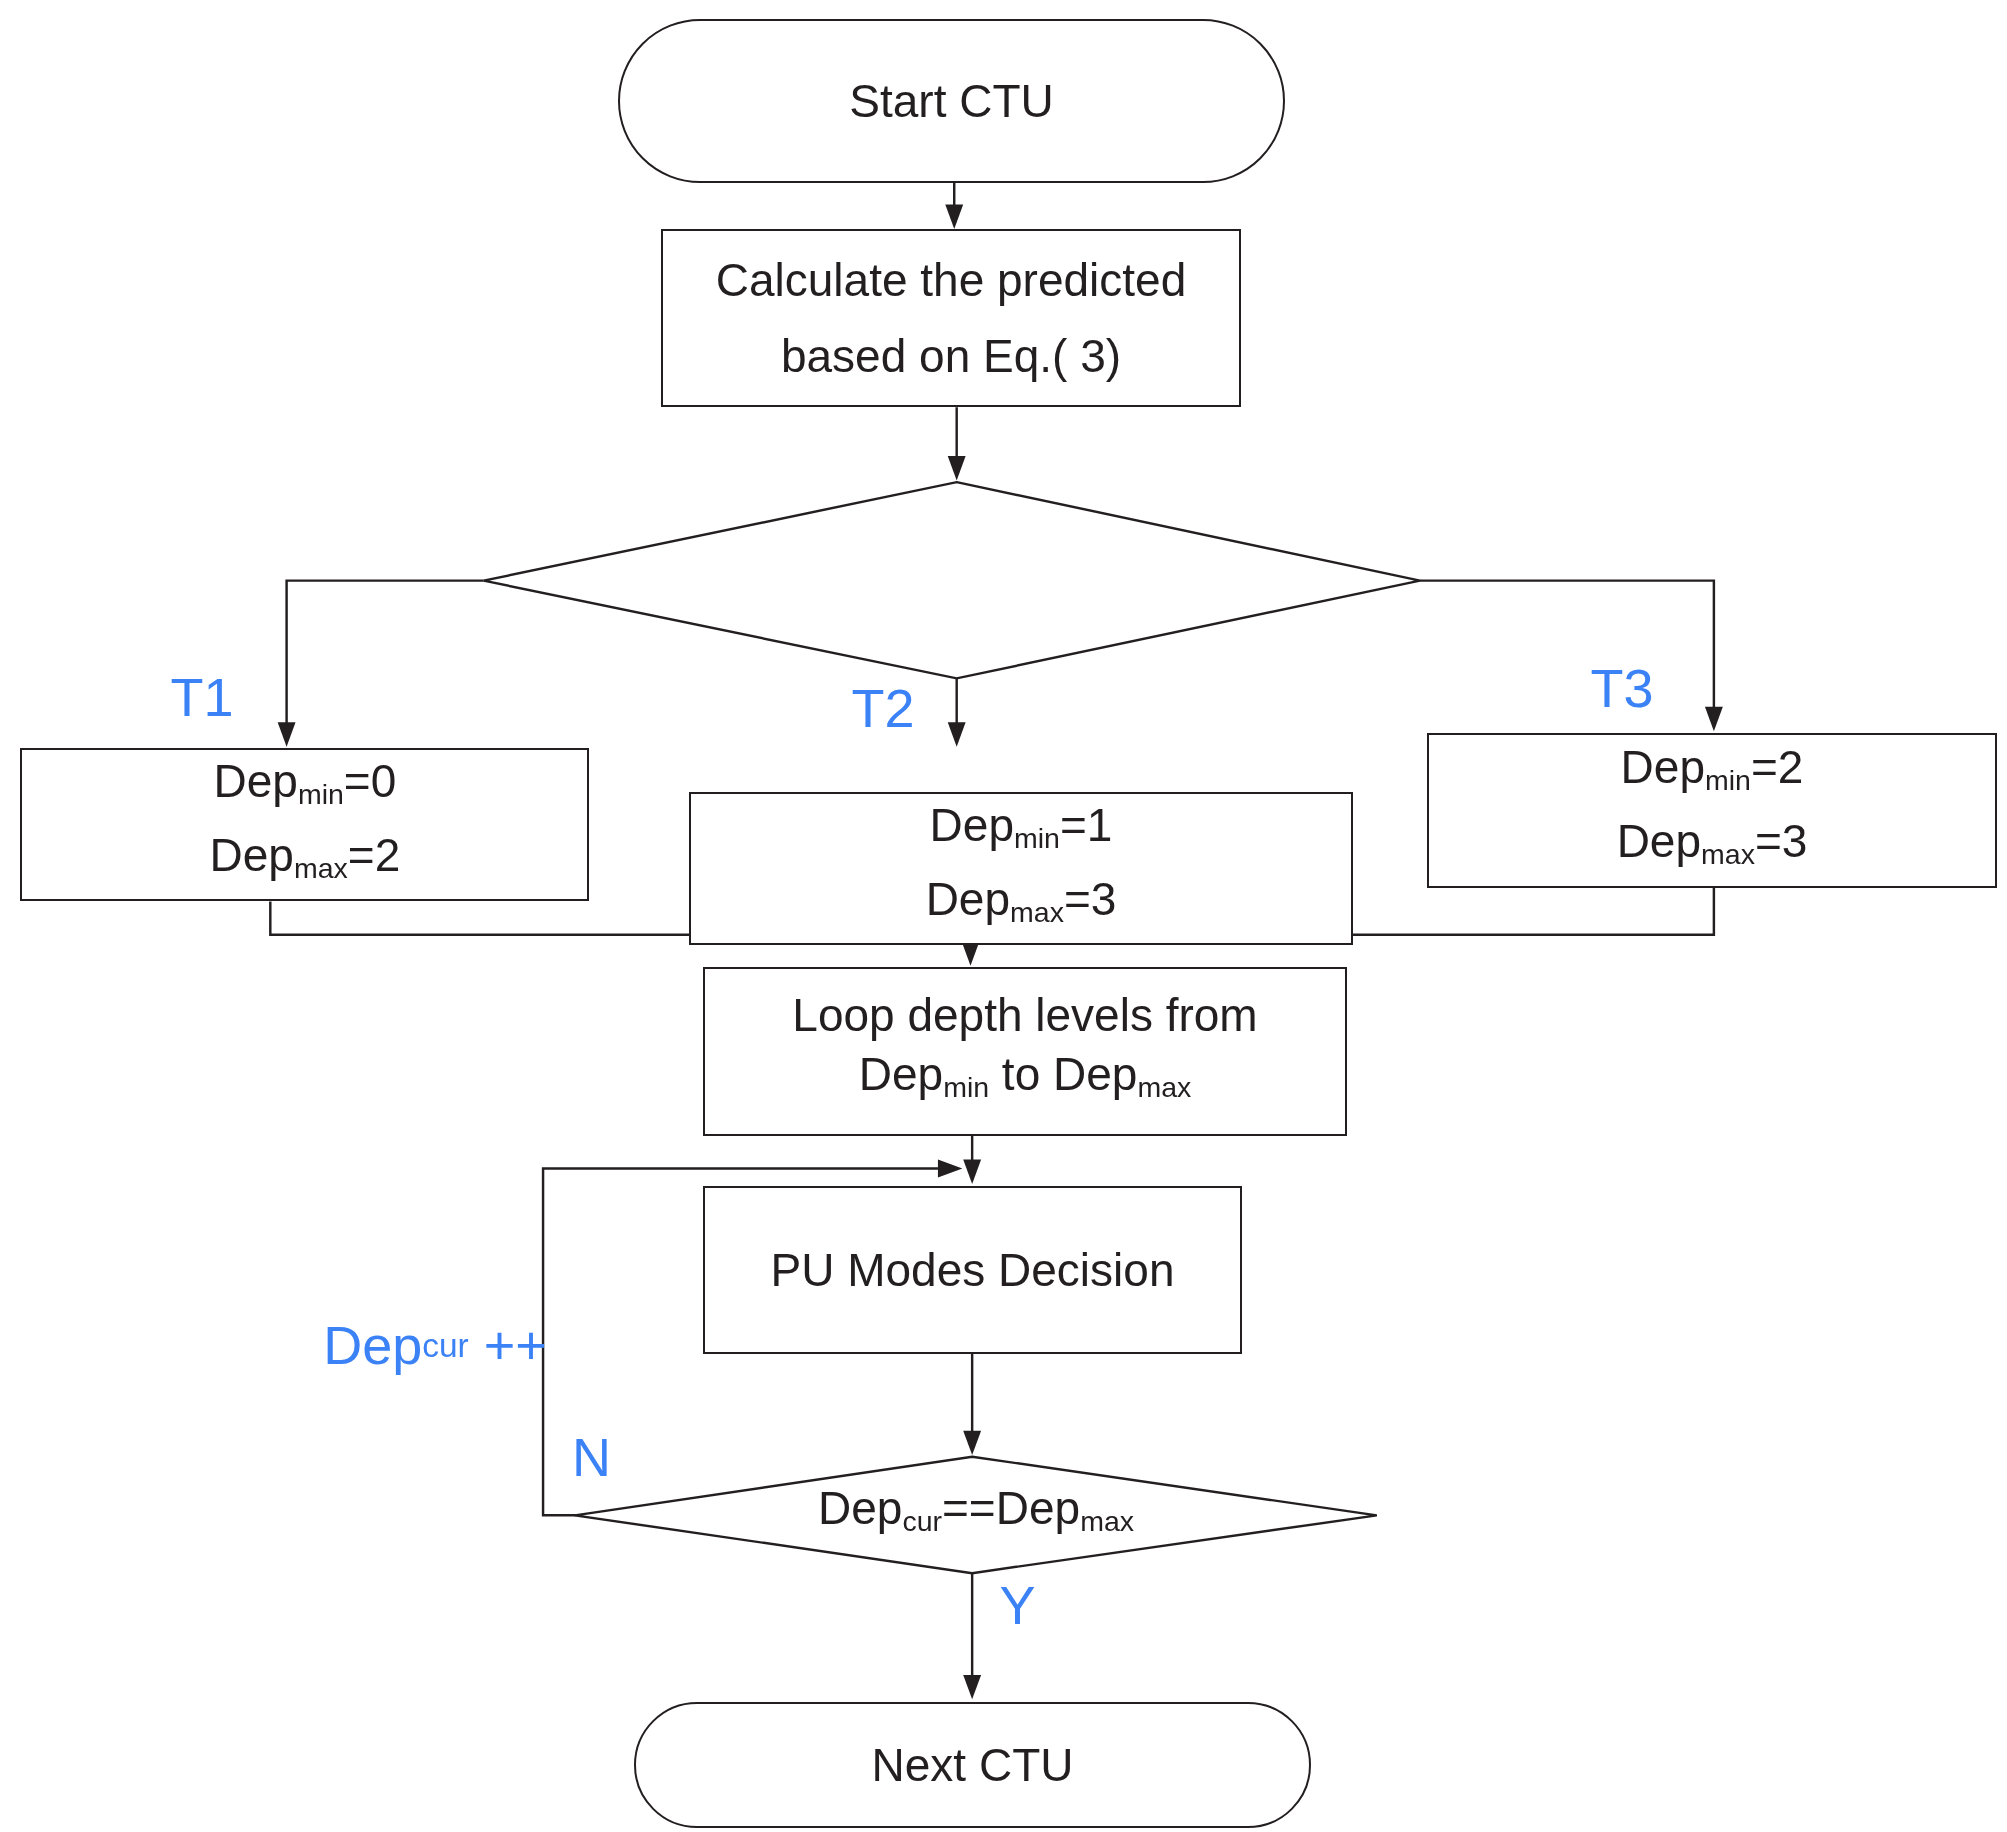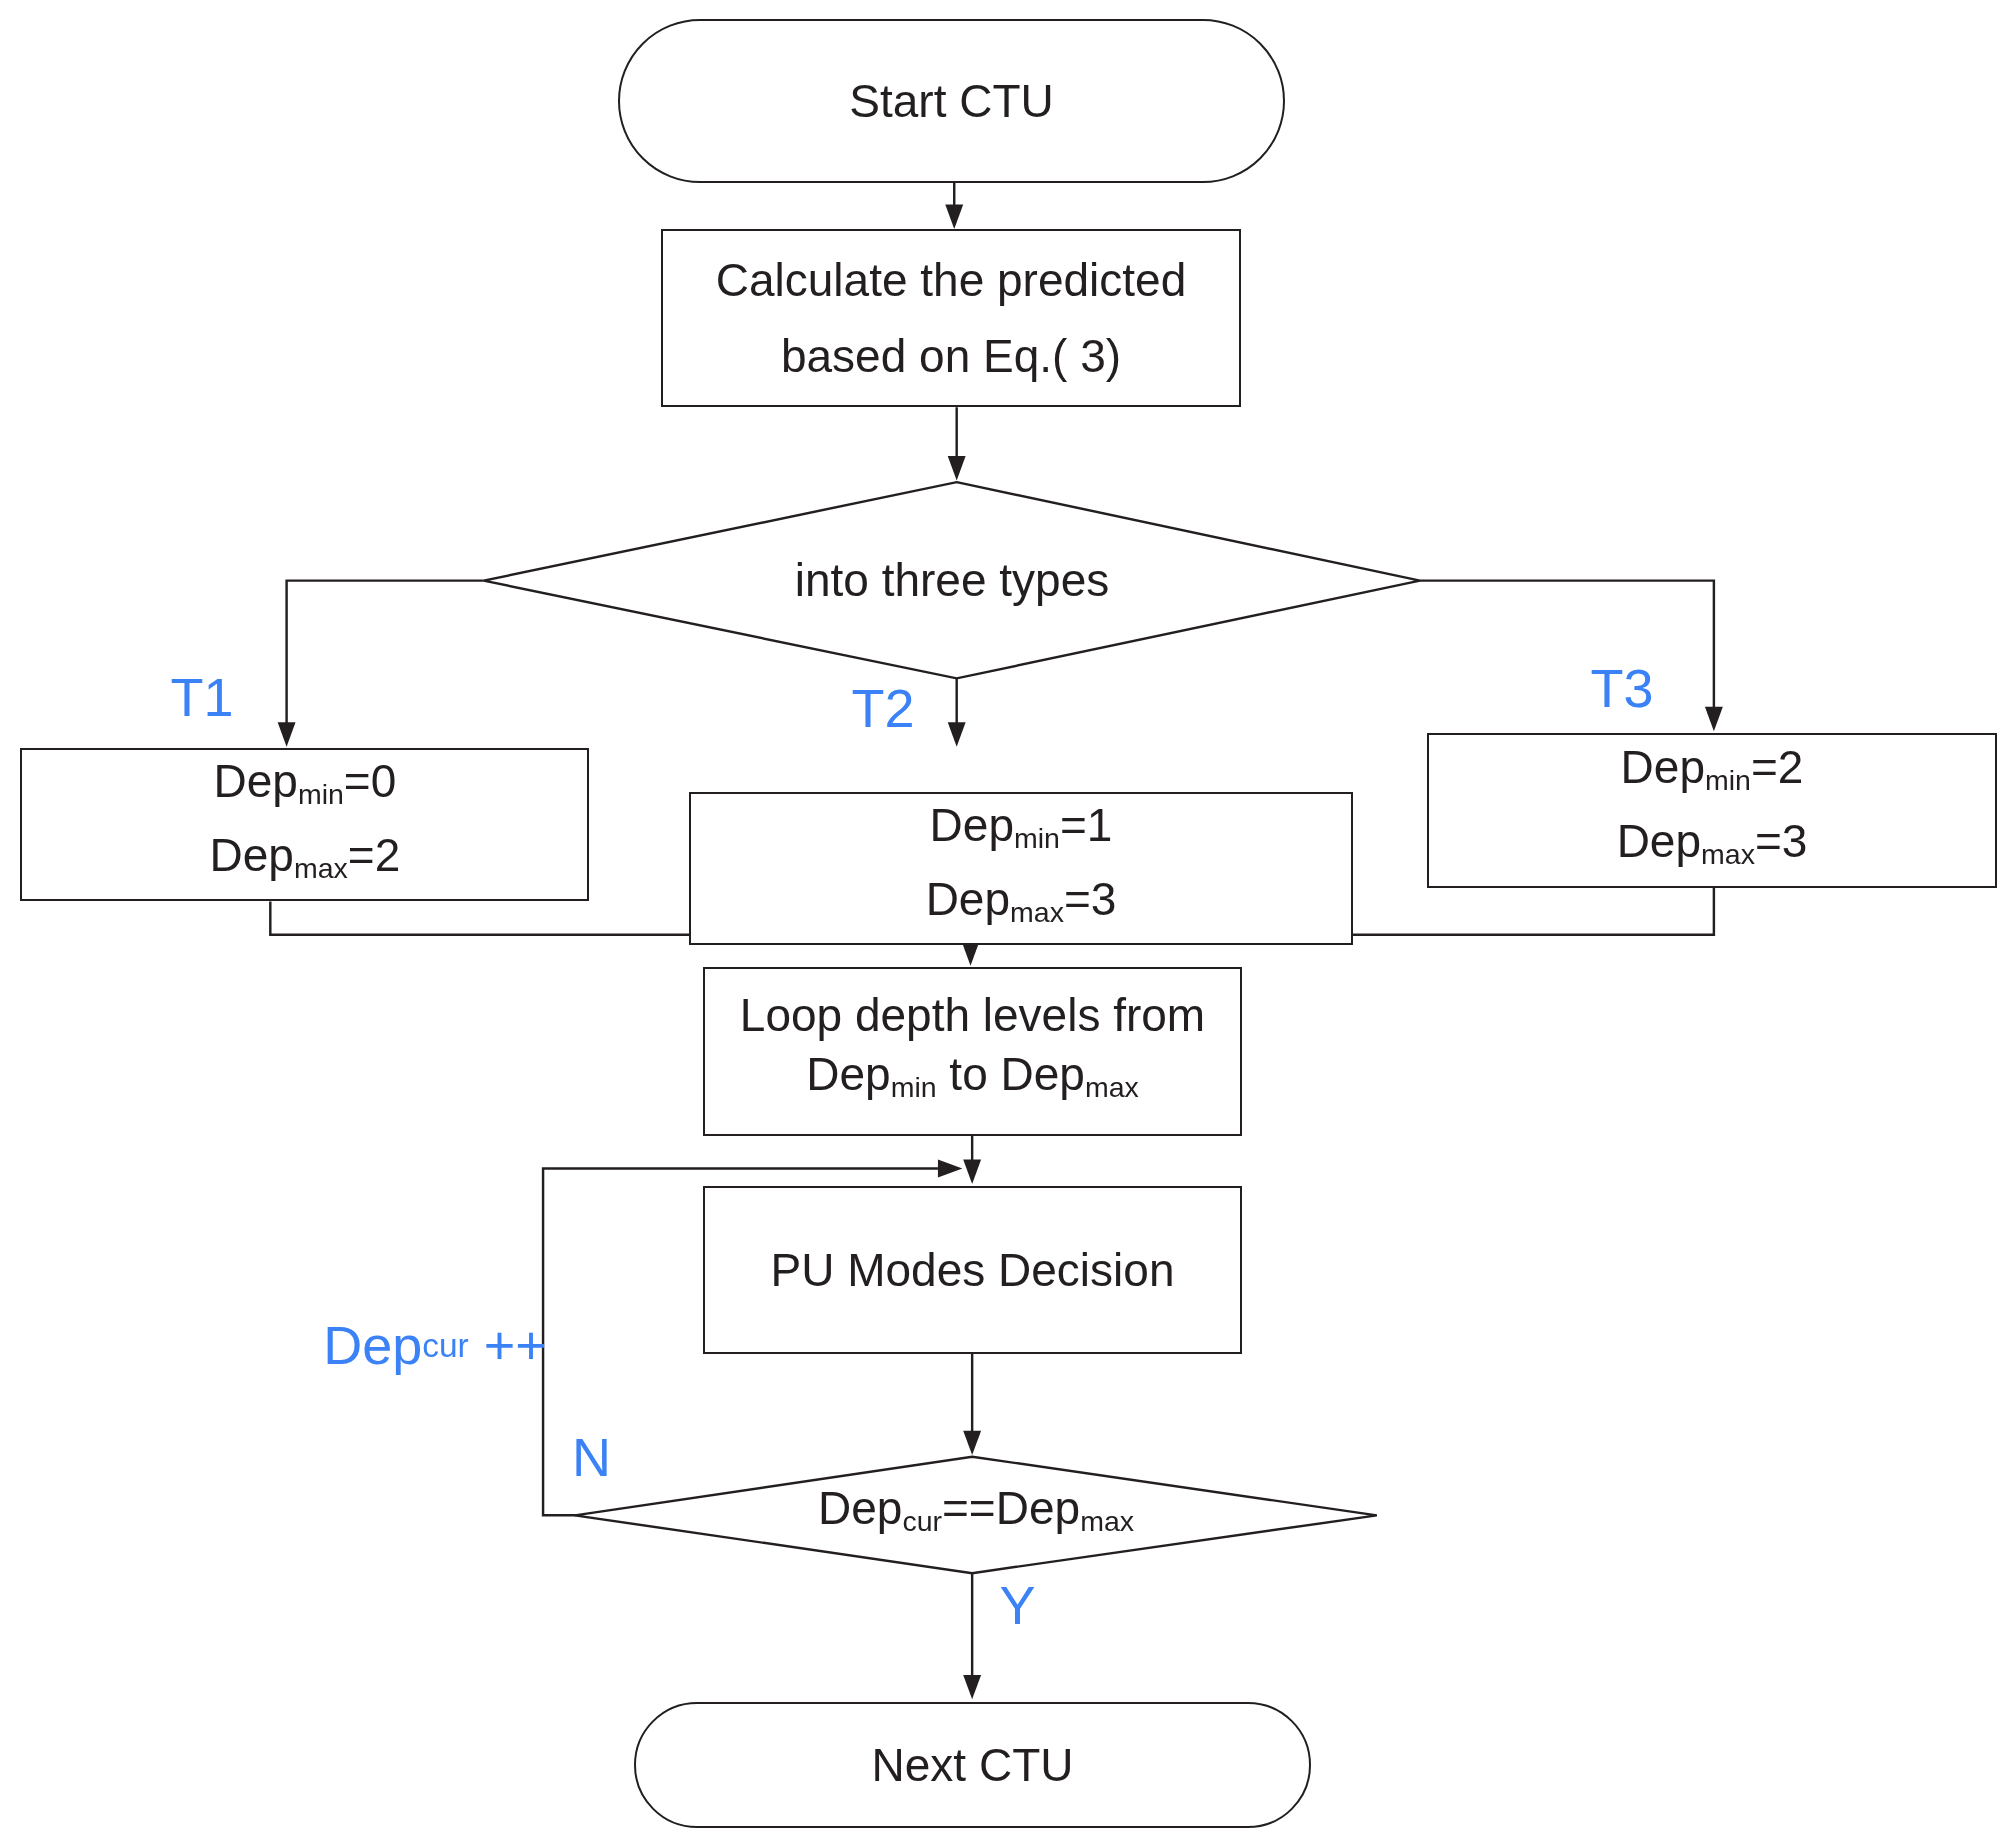--- a/index.html
+++ b/index.html
@@ -84,21 +84,20 @@
   <div class="node oval" style="left:618px;top:19px;width:667px;height:164px;border-radius:82px;">
     <div class="nline">Start CTU</div>
   </div>
 
   <div class="node rect" style="left:661px;top:229px;width:580px;height:178px;gap:17px;">
     <div class="nline">Calculate the predicted</div>
     <div class="nline">based on Eq.( 3)</div>
   </div>
 
   <div class="node overlay" style="left:484px;top:482px;width:936px;height:196px;line-height:57px;">
-    <div class="nline">into three types</div>
   </div>
 
   <div class="lbl" style="left:145px;top:669px;width:114px;height:57px;">T1</div>
   <div class="lbl" style="left:826px;top:680px;width:114px;height:57px;">T2</div>
   <div class="lbl" style="left:1565px;top:660px;width:114px;height:57px;">T3</div>
 
   <div class="node rect" style="left:20.4px;top:748px;width:569px;height:153px;line-height:60px;">
     <div class="nline"><span>Dep</span><span class="sub">min</span><span>=0</span></div>
     <div class="nline"><span>Dep</span><span class="sub">max</span><span>=2</span></div>
   </div>
@@ -106,21 +105,21 @@
   <div class="node rect" style="left:689px;top:748px;width:664px;height:153px;line-height:60px;margin-top:44px;">
     <div class="nline"><span>Dep</span><span class="sub">min</span><span>=1</span></div>
     <div class="nline"><span>Dep</span><span class="sub">max</span><span>=3</span></div>
   </div>
 
   <div class="node rect" style="left:1427px;top:733px;width:570px;height:155px;line-height:60px;">
     <div class="nline"><span>Dep</span><span class="sub">min</span><span>=2</span></div>
     <div class="nline"><span>Dep</span><span class="sub">max</span><span>=3</span></div>
   </div>
 
-  <div class="node rect" style="left:703px;top:967px;width:539px;height:169px;">
+  <div class="node rect" style="left:703px;top:967px;width:644px;height:169px;">
     <div class="nline"><span>Loop depth levels from</span></div>
     <div class="nline"><span>Dep</span><span class="sub">min</span><span> to Dep</span><span class="sub">max</span></div>
   </div>
 
   <div class="lbl nline" style="left:313px;top:1317px;width:244px;height:57px;"><span>Dep</span><span class="sub">cur</span><span> ++</span></div>
 
   <div class="node rect" style="left:703px;top:1186px;width:539px;height:168px;">
     <div class="nline">PU Modes Decision</div>
   </div>
 

